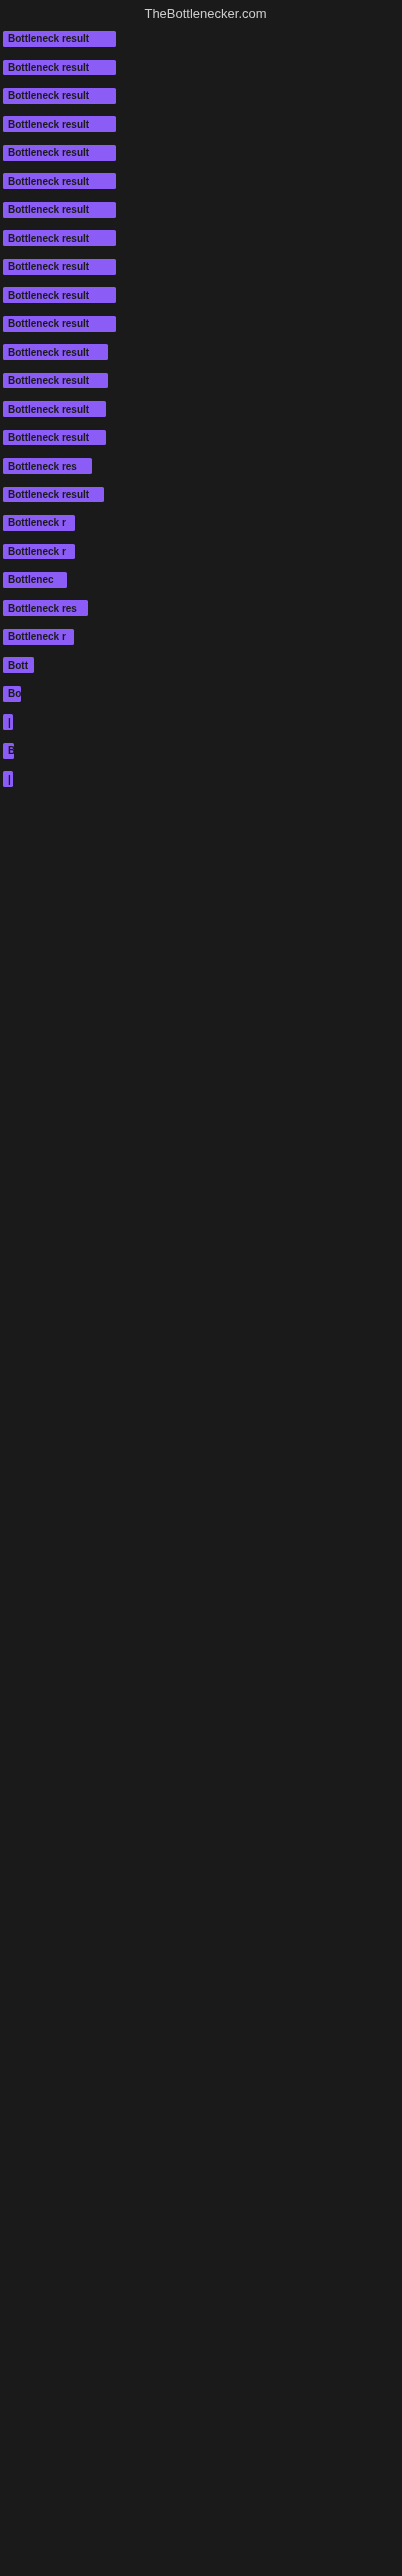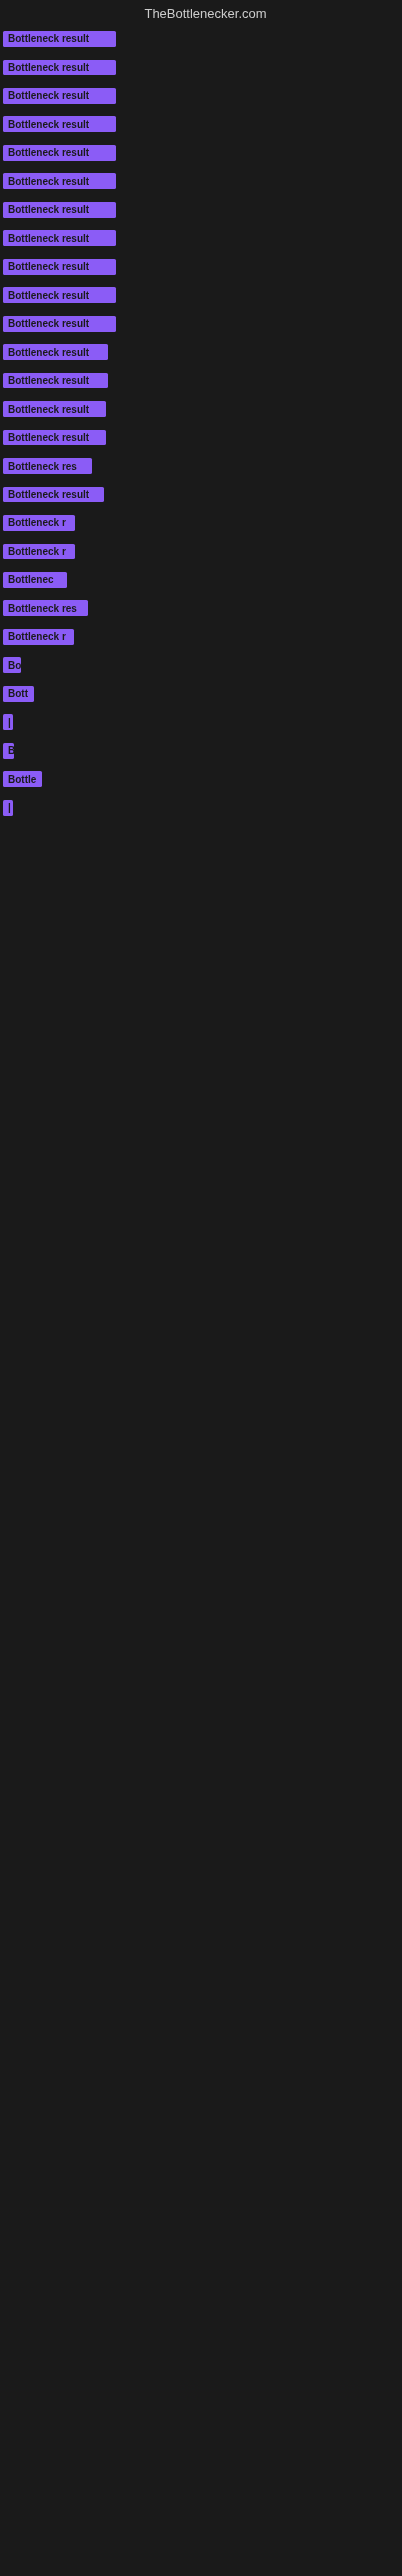--- a/index.html
+++ b/index.html
@@ -61,20 +61,19 @@
     <div class="bar-row"><span class="bottleneck-bar" style="width: 105px;">Bottleneck result</span></div>
     <div class="bar-row"><span class="bottleneck-bar" style="width: 103px;">Bottleneck result</span></div>
     <div class="bar-row"><span class="bottleneck-bar" style="width: 103px;">Bottleneck result</span></div>
     <div class="bar-row"><span class="bottleneck-bar" style="width: 89px;">Bottleneck res</span></div>
     <div class="bar-row"><span class="bottleneck-bar" style="width: 101px;">Bottleneck result</span></div>
     <div class="bar-row"><span class="bottleneck-bar" style="width: 72px;">Bottleneck r</span></div>
     <div class="bar-row"><span class="bottleneck-bar" style="width: 72px;">Bottleneck r</span></div>
     <div class="bar-row"><span class="bottleneck-bar" style="width: 64px;">Bottlenec</span></div>
     <div class="bar-row"><span class="bottleneck-bar" style="width: 85px;">Bottleneck res</span></div>
     <div class="bar-row"><span class="bottleneck-bar" style="width: 71px;">Bottleneck r</span></div>
+    <div class="bar-row"><span class="bottleneck-bar" style="width: 31px;">Bott</span></div>
     <div class="bar-row"><span class="bottleneck-bar" style="width: 17.7px;">Bo</span></div>
-    <div class="bar-row"><span class="bottleneck-bar" style="width: 31px;">Bott</span></div>
     <div class="bar-row"><span class="bottleneck-bar" style="width: 6.4px;">|</span></div>
     <div class="bar-row"><span class="bottleneck-bar" style="width: 11.3px;">B</span></div>
-    <div class="bar-row"><span class="bottleneck-bar" style="width: 39px;">Bottle</span></div>
     <div class="bar-row"><span class="bottleneck-bar" style="width: 6.4px;">|</span></div>
   </div>
 
 
 </body></html>

